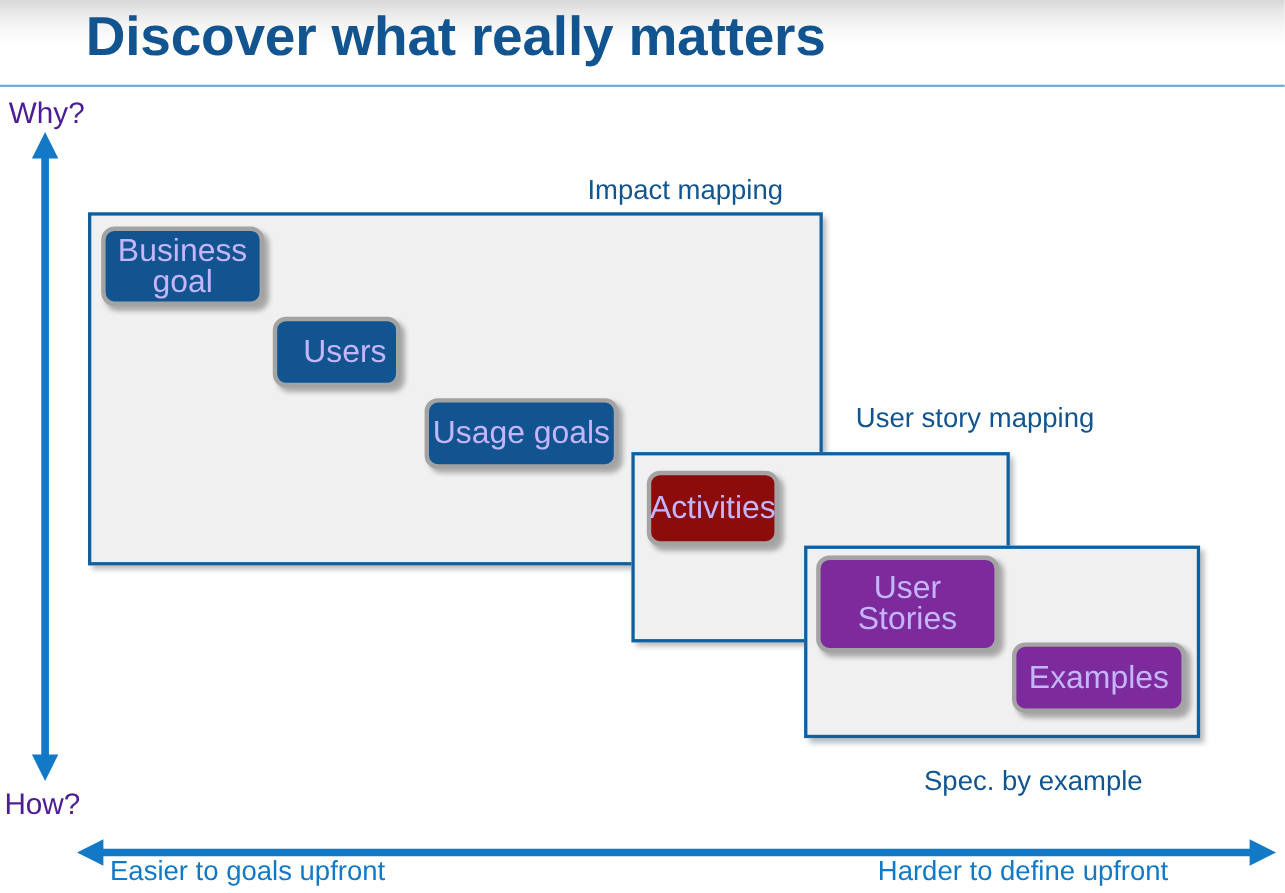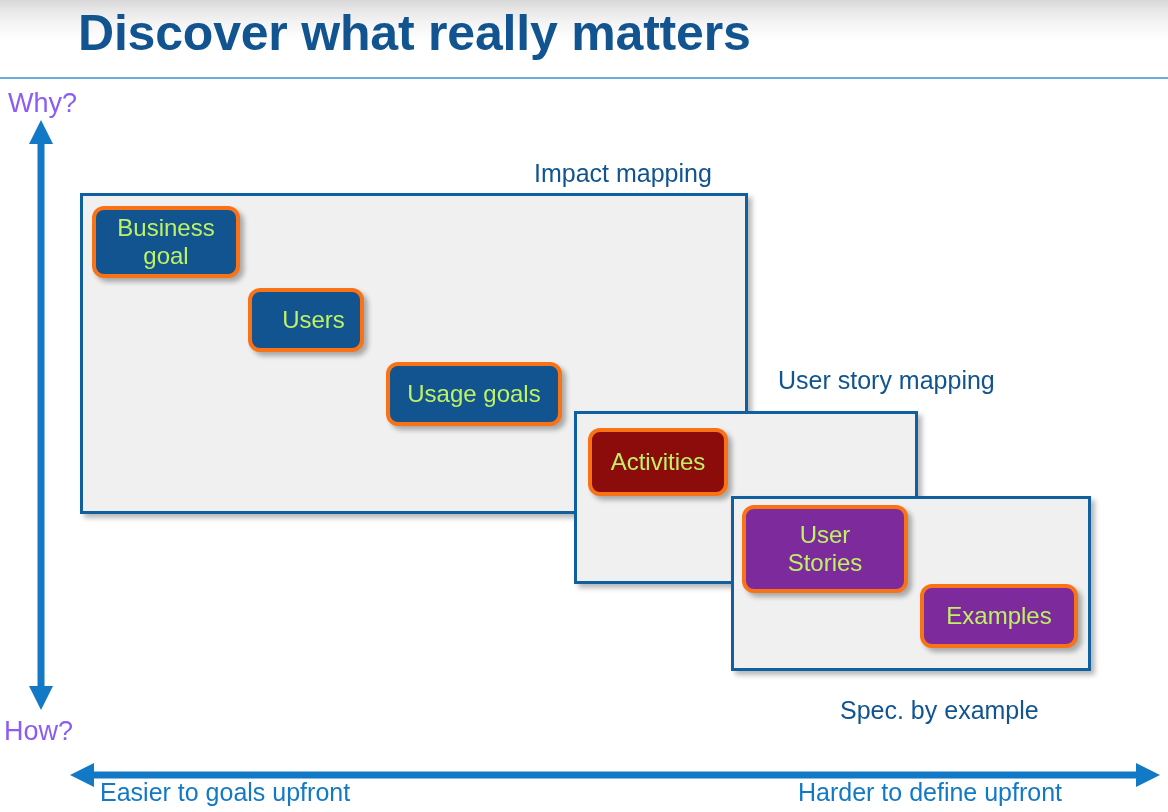--- a/index.html
+++ b/index.html
@@ -40,21 +40,21 @@
     line-height: 62px;
     color: #11548f;
     letter-spacing: -0.2px;
     white-space: nowrap;
     font-weight: bold;
   }
 
   
   .axis-label {
     position: absolute;
-    color: #8b5cf6;
+    color: #4c1d95;
     font-size: 27px;
     line-height: 30px;
     white-space: nowrap;
   }
   #why-label  { left: 8px;  top: 88px; }
   #how-label  { left: 4px;  top: 716px; }
 
   #v-axis {
     position: absolute;
     left: 26px;
@@ -101,40 +101,40 @@
     white-space: nowrap;
   }
   #caption-impact    { left: 534px; top: 159px; z-index: 40; }
   #caption-userstory { left: 778px; top: 366px; z-index: 40; }
   #caption-spec      { left: 840px; top: 696px; z-index: 40; }
 
   
   .card {
     position: absolute;
     box-sizing: border-box;
-    border: 4px solid #f97316;
+    border: 4px solid #a3a3a3;
     border-radius: 12px;
-    color: #bef264;
-    font-size: 24px;
+    color: #c4b5fd;
+    font-size: 29px;
     line-height: 28px;
     text-align: center;
     display: flex;
     align-items: center;
     justify-content: center;
     box-shadow: 4px 4px 5px rgba(0,0,0,0.30);
     white-space: pre-line;
   }
   .card-blue   { background: #11548f; }
   .card-red    { background: #8c0b0b; }
   .card-purple { background: #7c2a9c; }
 
   #card-business   { left: 92px;  top: 206px; width: 148px; height: 72px;  z-index: 15; }
   #card-users      { left: 248px; top: 288px; width: 116px; height: 64px;  z-index: 15; padding-left: 15px; }
   #card-usage      { left: 386px; top: 362px; width: 176px; height: 64px;  z-index: 15; }
-  #card-activities { left: 588px; top: 428px; width: 140px; height: 68px;  z-index: 25; }
+  #card-activities { left: 588px; top: 428px; width: 120px; height: 68px;  z-index: 25; }
   #card-stories    { left: 742px; top: 505px; width: 166px; height: 88px;  z-index: 35; }
   #card-examples   { left: 920px; top: 584px; width: 158px; height: 64px;  z-index: 35; }
 </style>
 </head>
 <body>
 
 <div id="slide-header"></div>
 <div id="header-rule"></div>
 <div id="page-title">Discover what really matters</div>
 

